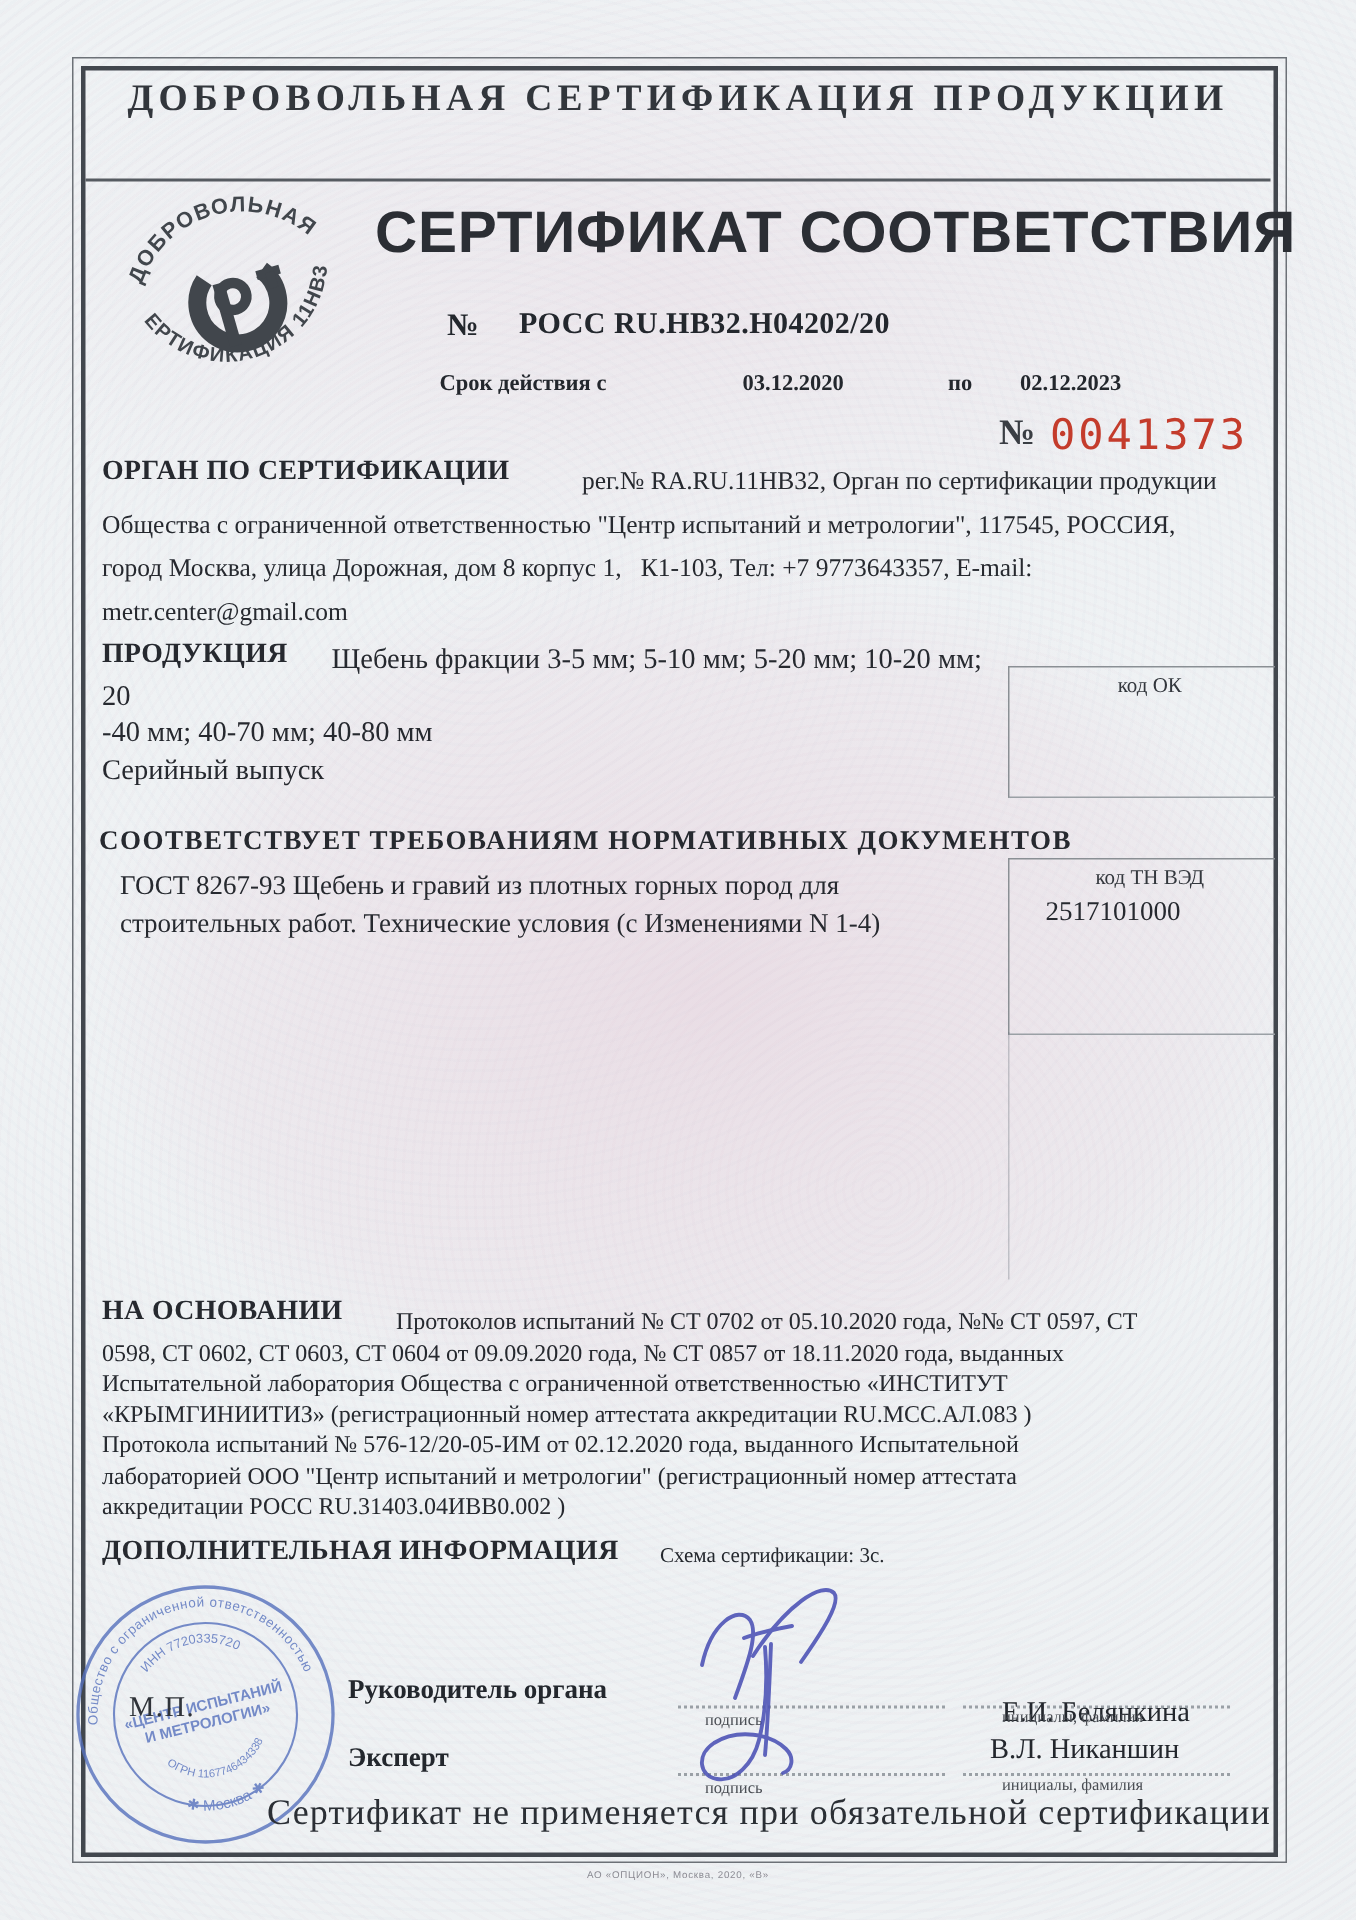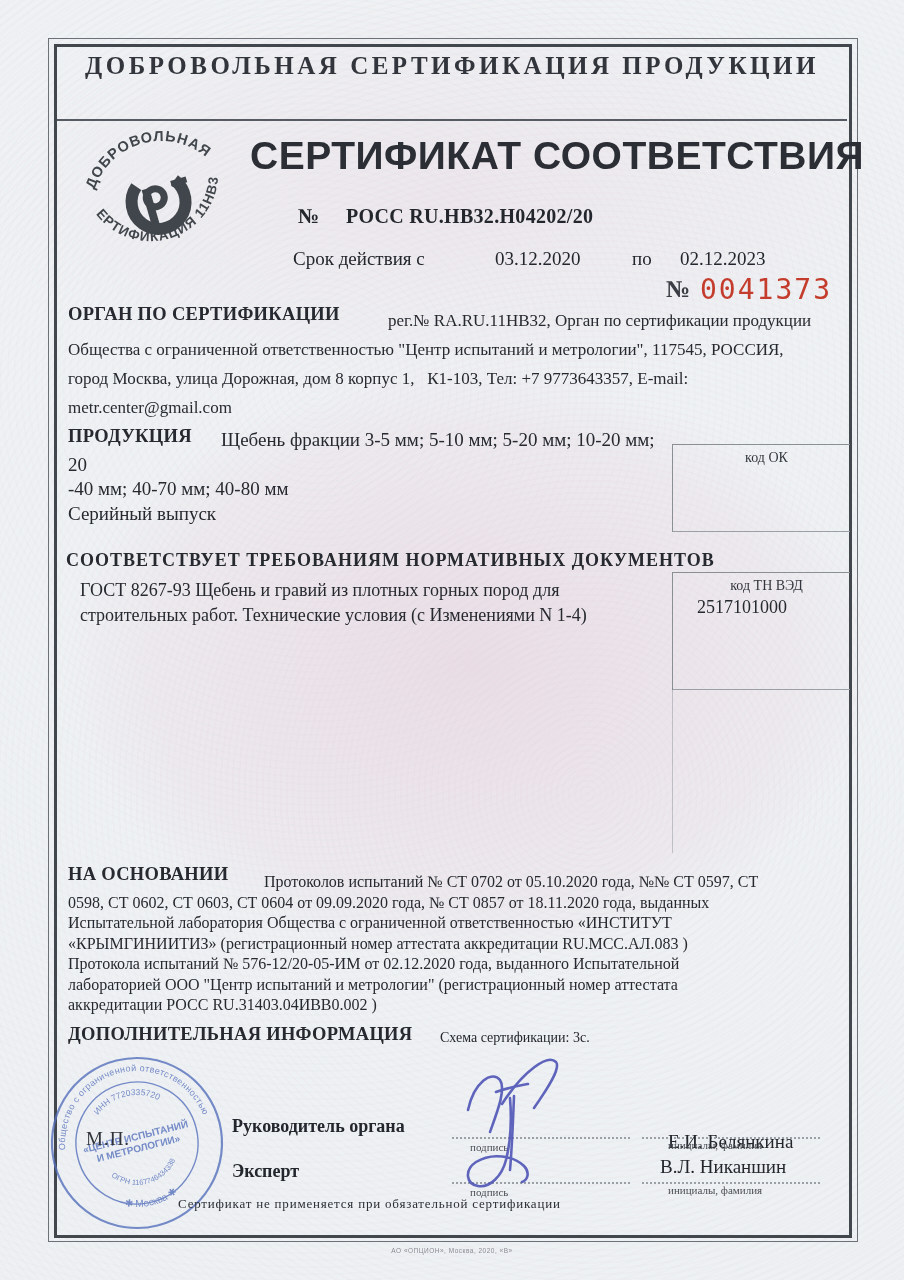--- a/index.html
+++ b/index.html
@@ -16,41 +16,41 @@
   .abs{position:absolute;}
   .frame-outer{left:48px; top:38px; width:808px; height:1202px; border:1px solid #6c7177;}
   .frame-inner{left:54px; top:44px; width:792px; height:1188px; border:3px solid #42474e;}
   .banner{left:60px; top:52px; width:784px; text-align:center; font-size:25px; font-weight:bold;
           letter-spacing:3.5px; color:#32363c;}
   .banner-line{left:57px; top:119px; width:790px; height:2px; background:#565b61;}
   .cert-title{left:250px; top:134px; width:588px; font-family:"Liberation Sans",sans-serif;
               font-size:39px; font-weight:700; color:#2b2e34; letter-spacing:.5px; white-space:nowrap;}
   .no-label{font-size:21px; font-weight:bold;}
   .num-value{font-size:20px; font-weight:bold; letter-spacing:.3px;}
-  .validity{font-size:19px; font-weight:normal;}
+  .validity{font-size:15px; font-weight:bold;}
   .red-num{font-family:"DejaVu Sans Mono",monospace; font-size:28px; color:#c43c2c; letter-spacing:2px;}
   .red-no{font-size:24px; font-weight:bold; color:#3a3e44;}
   .sec-head{font-size:18.5px; font-weight:bold; color:#26292f; letter-spacing:.3px; white-space:nowrap;}
   .para{color:#26292f;}
   .para > div{white-space:pre-wrap;}
   .para > div:first-child{text-indent:var(--indent,0);}
   .organ-para{font-size:17px; line-height:29px;}
   .prod-para{font-size:19px; line-height:24.5px;}
   .conf-para{font-size:18px; line-height:25px;}
   .basis-para{font-size:16px; line-height:20.5px;}
   .side-box{border-top:1px solid #8a8f94; border-left:1px solid #8a8f94; border-bottom:1px solid #9aa0a5;}
   .side-box .box-label{font-size:14px; color:#33373d; margin:5px 0 0 10px;text-align:center;}
   .box-lines{font-size:16.5px; line-height:21px; margin:3px 0 0 24px; color:#26292f;}
   .vfaint{width:1px; background:rgba(110,118,126,.35);}
   .dotline{border-bottom:2px dotted #9aa0a6; height:1px;}
   .small-label{font-size:11px; color:#4a4e54;}
   .sig-role{font-size:18px; font-weight:bold; white-space:nowrap;}
   .sig-name{font-size:19px; white-space:nowrap;}
   .mp{font-size:19px; color:#2f3339; letter-spacing:1px;}
-  .footnote{font-size:13px; letter-spacing:.8px; color:#2b2f35; white-space:nowrap;}
+  .footnote{font-size:24px; letter-spacing:.8px; color:#2b2f35; white-space:nowrap;}
   .print-info{left:0; top:1247px; width:100%; text-align:center; font-family:"Liberation Sans",sans-serif;
               font-size:6.5px; color:#8b8b93; letter-spacing:.5px;}
   svg text{font-family:"Liberation Sans",sans-serif;}
 </style>
 </head>
 <body>
 
 <div class="paper">
 
   <div class="abs frame-outer"></div>

